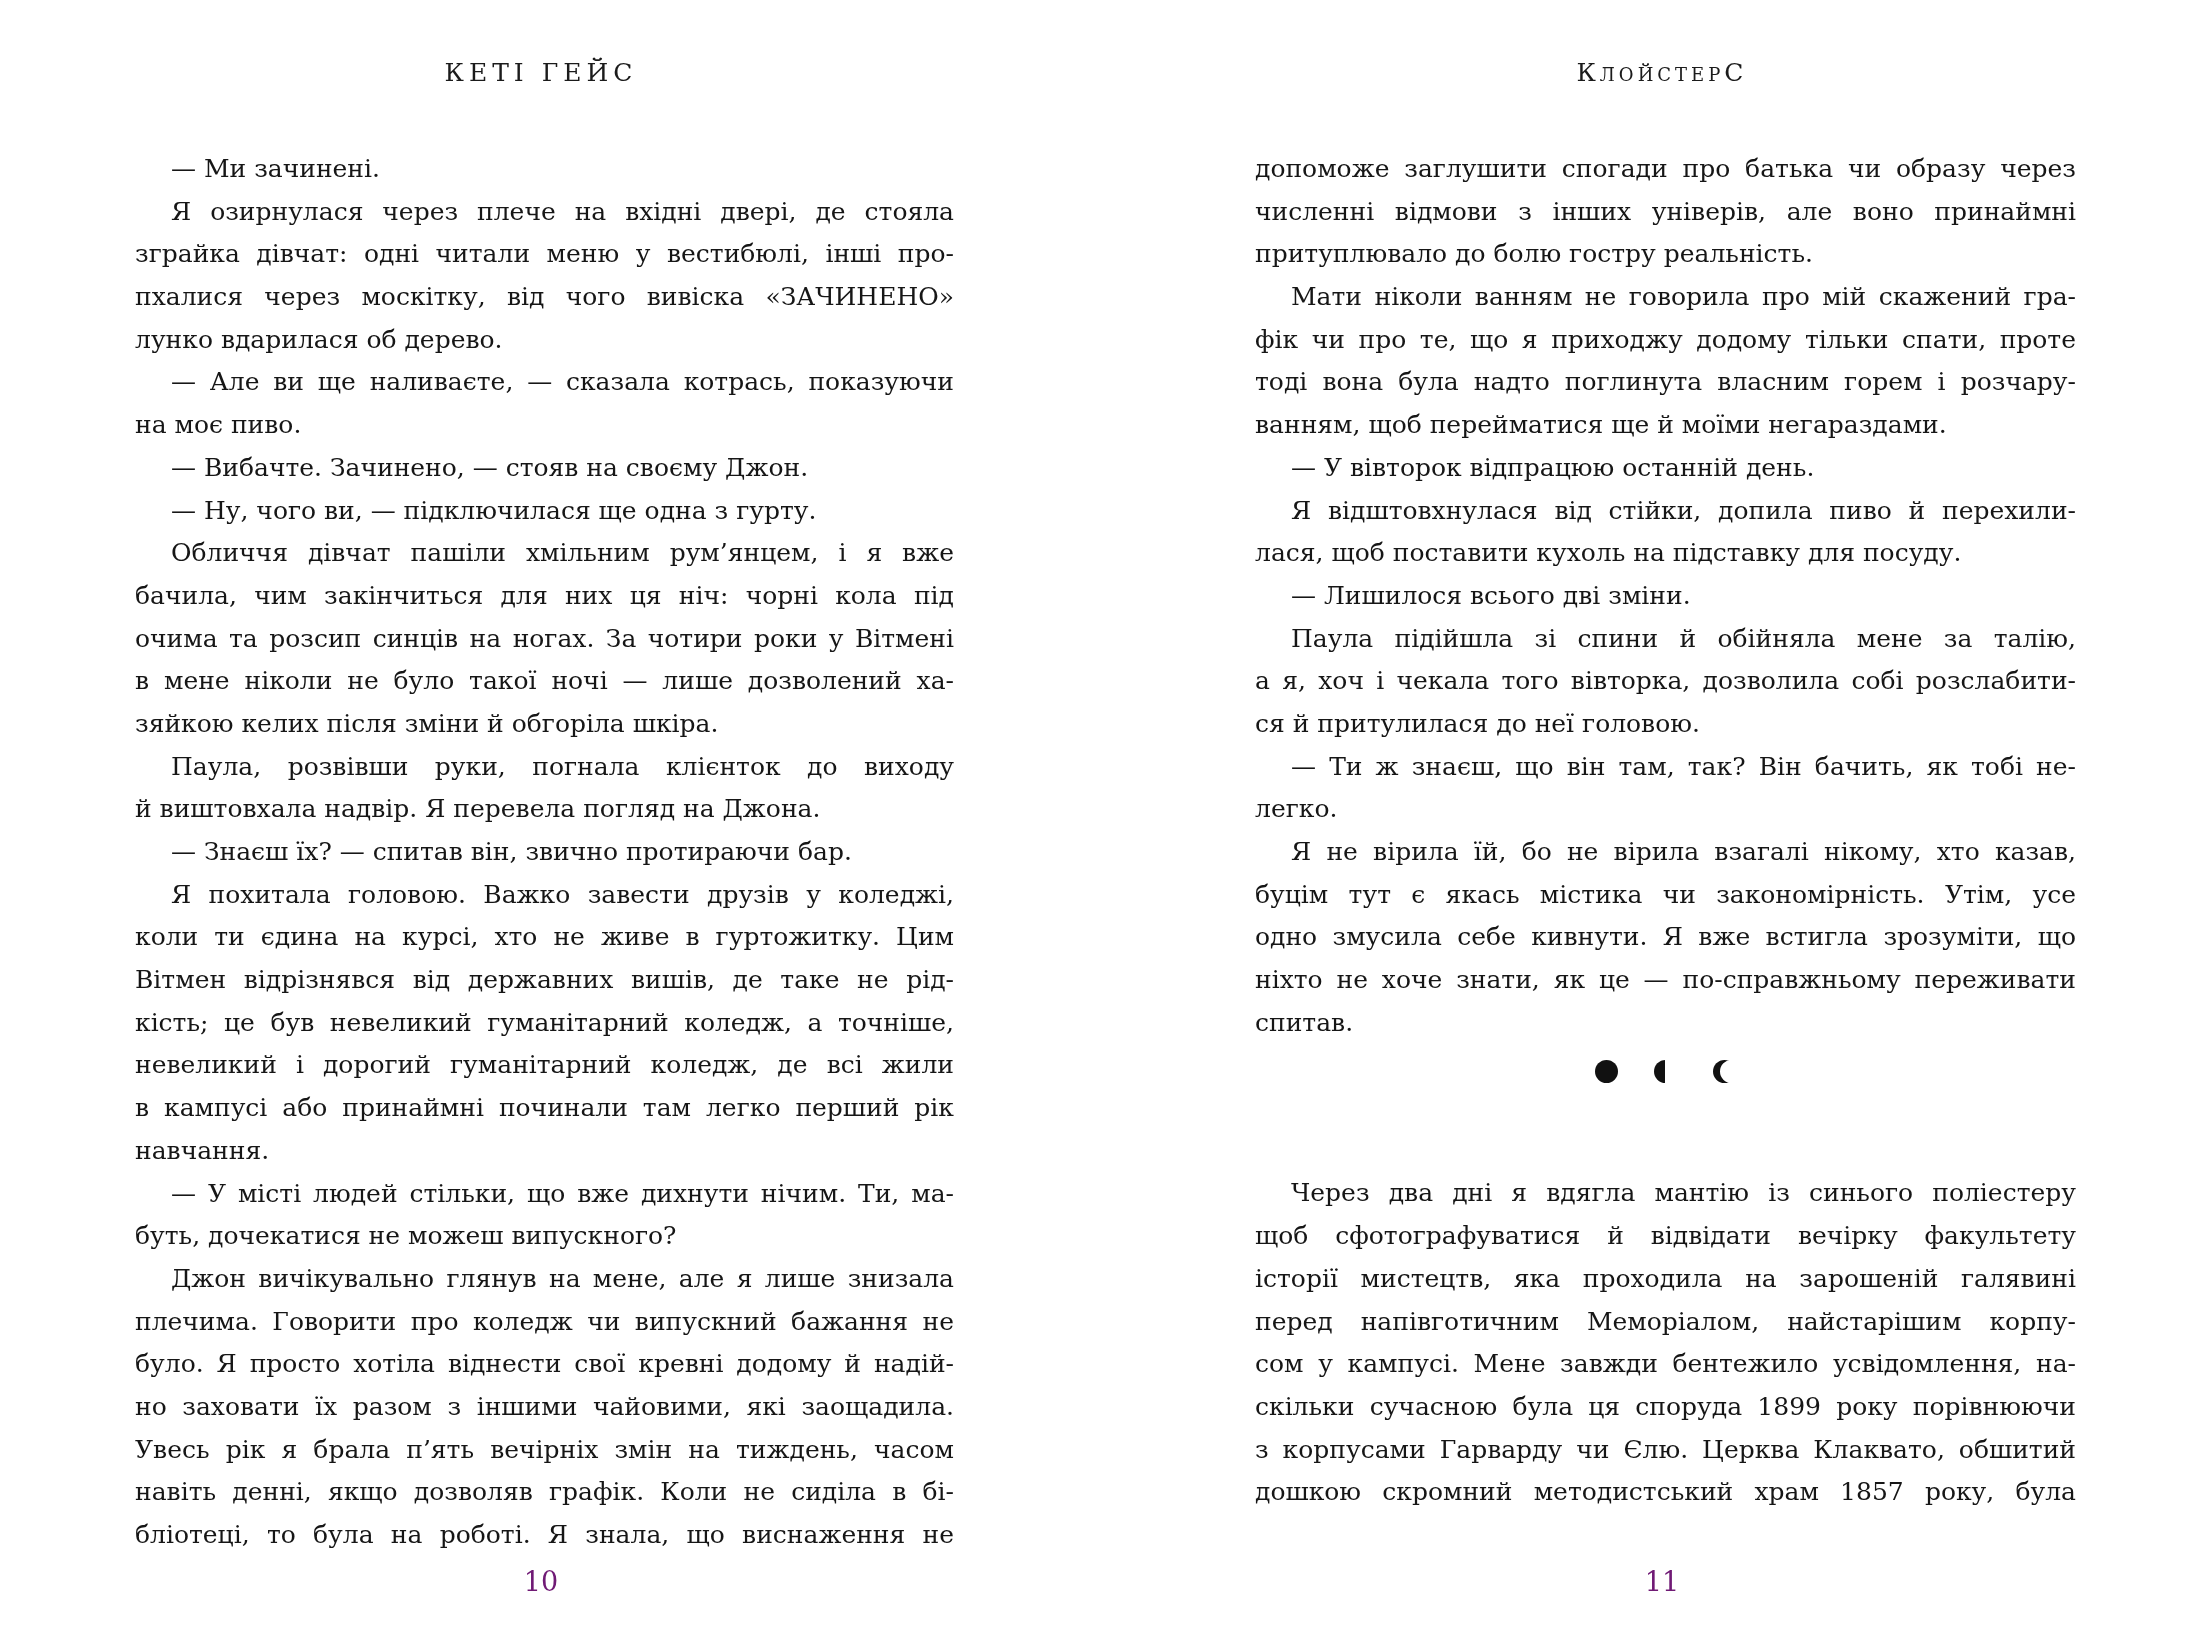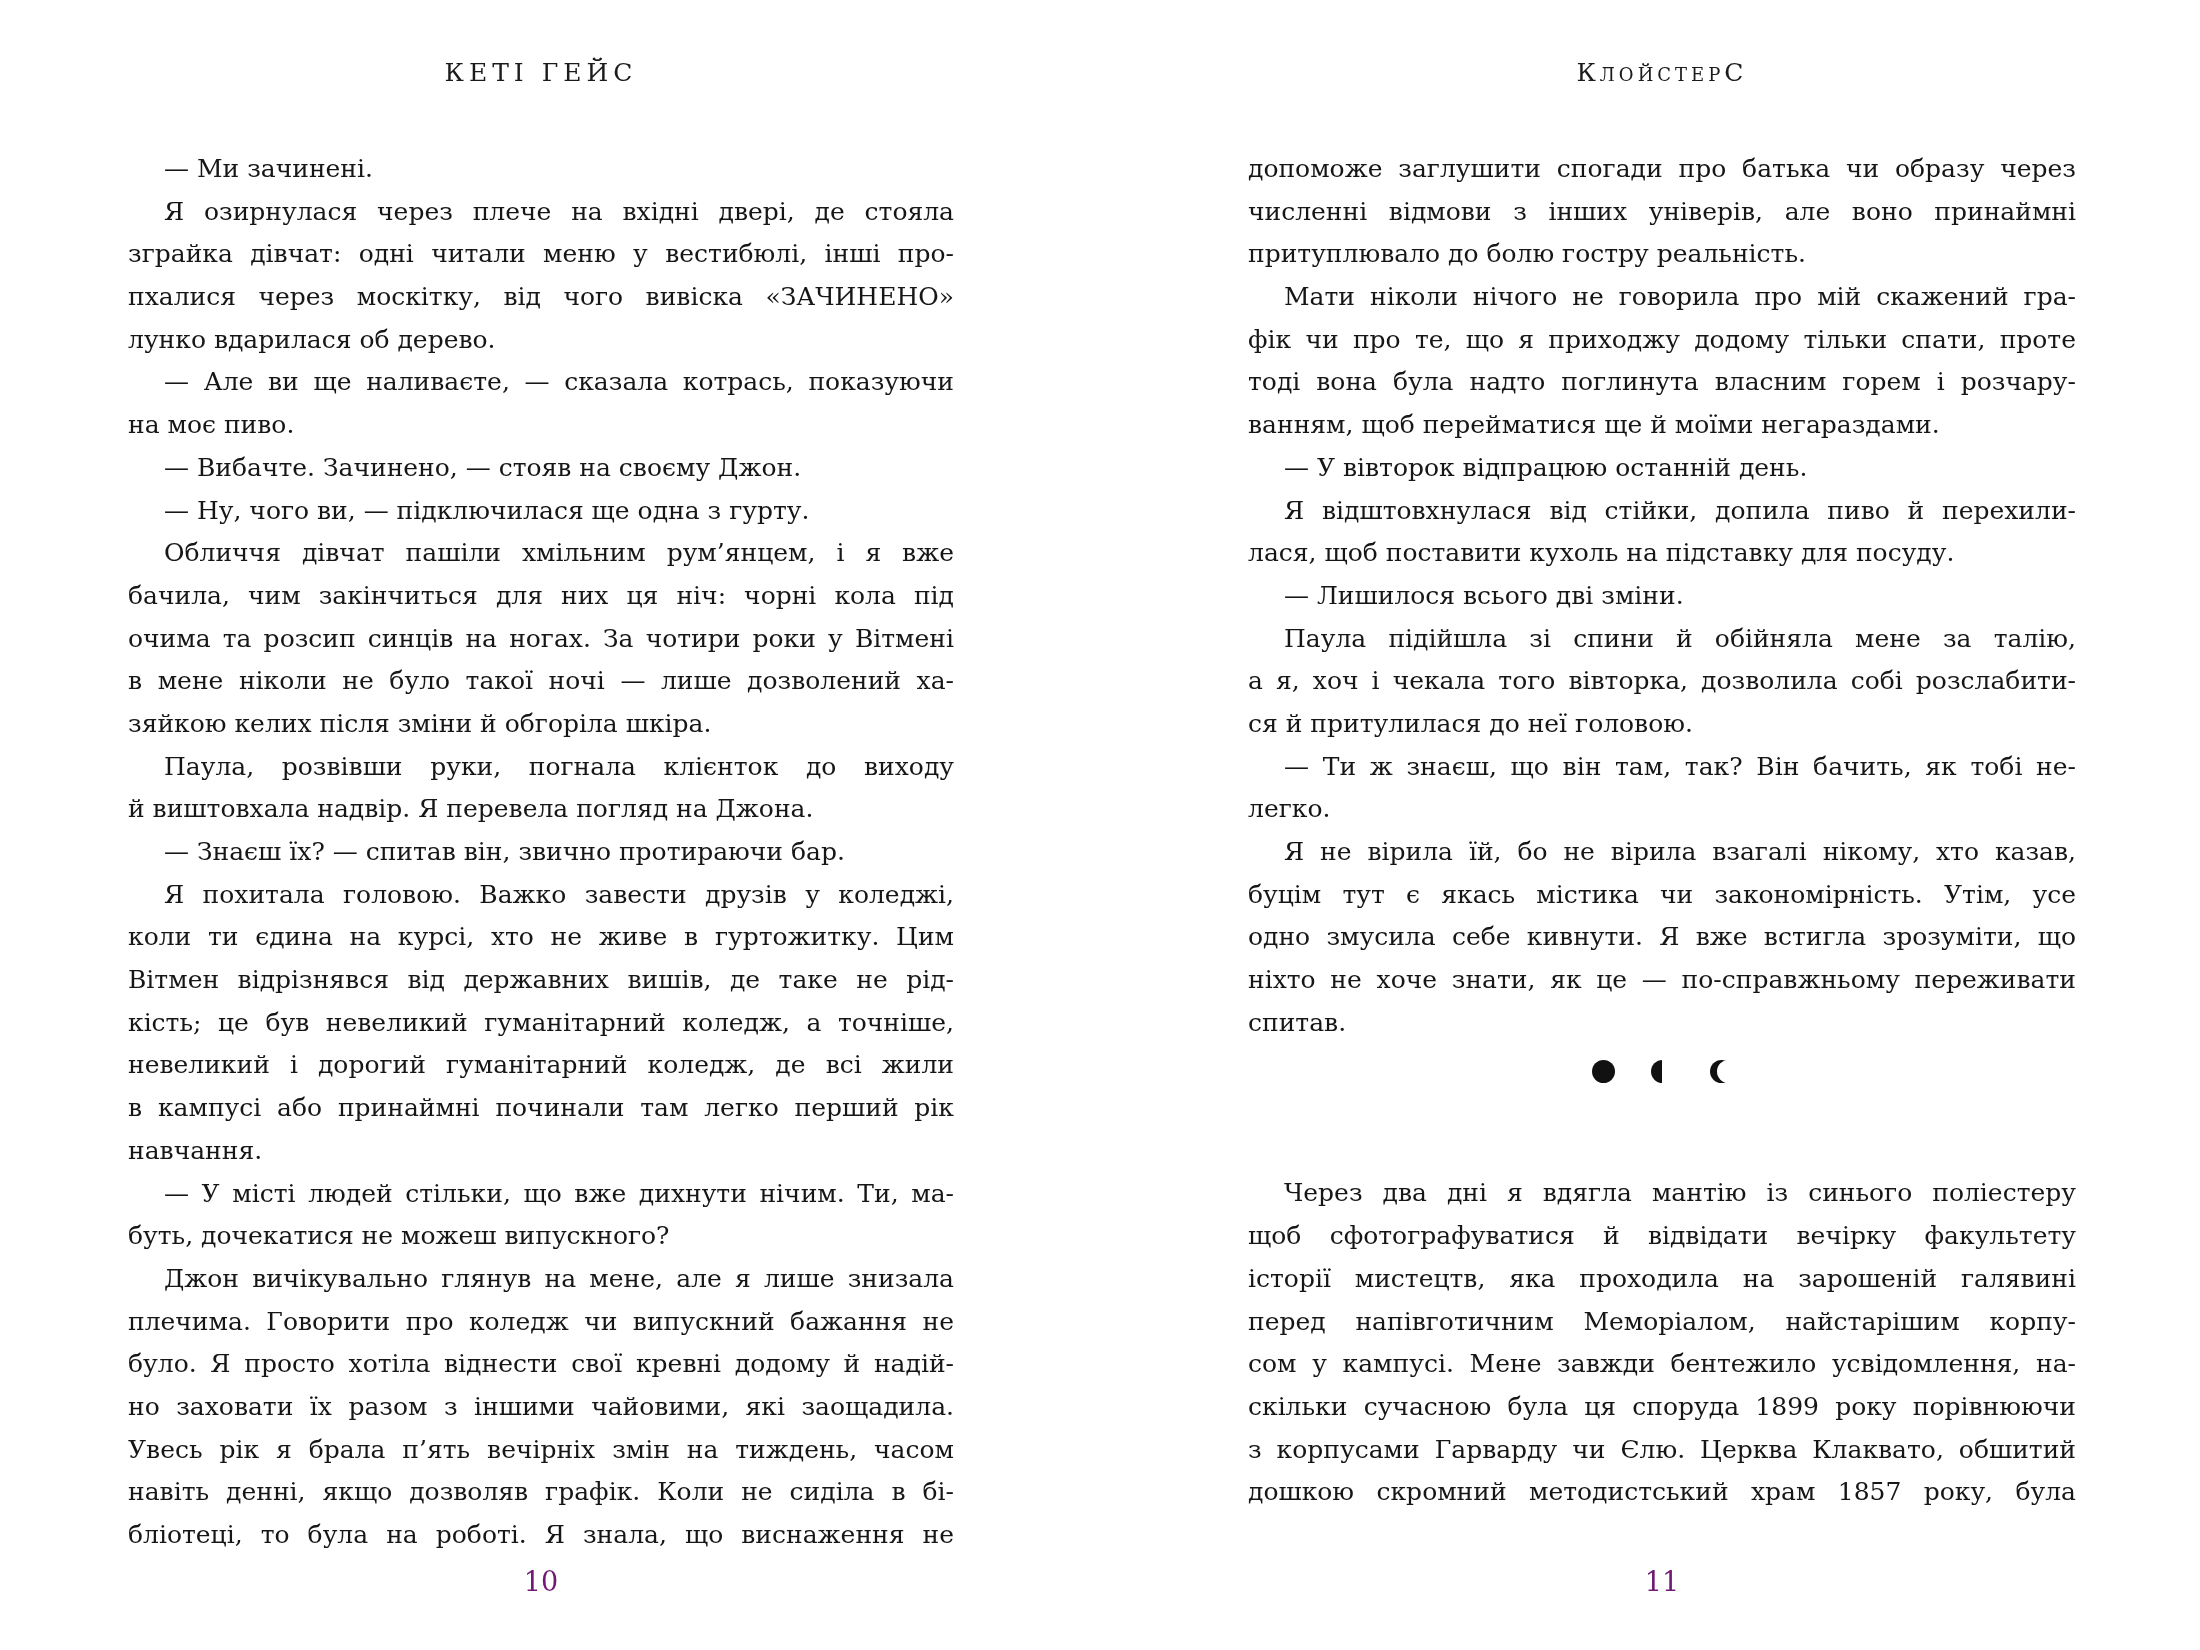--- a/index.html
+++ b/index.html
@@ -20,21 +20,21 @@
     font-size:25px;
     letter-spacing:5px;
     color:#1b1b1b;
     white-space:nowrap;
   }
   .running-header.smallcaps{
     font-variant-caps:small-caps;
     letter-spacing:4px;
   }
   .textblock{
-    position:absolute;top:148px;left:0;right:0;
+    position:absolute;top:148px;left:7px;right:0;
   }
   .ln{
     font-size:25px;
     line-height:42.7px;
     height:42.7px;
     text-align:left;
     white-space:normal;
     color:#161616;
   }
   .ln.j{
@@ -107,21 +107,21 @@
   <div class="page-number">10</div>
 </div>
 
 <div class="page" id="page-right">
   <div class="running-header smallcaps">КлойстерС</div>
   <div class="textblock">
     <div>
         <div class="ln j">допоможе заглушити спогади про батька чи образу через</div>
         <div class="ln j">численні відмови з інших універів, але воно принаймні</div>
         <div class="ln">притуплювало до болю гостру реальність.</div>
-        <div class="ln j in">Мати ніколи нічого не говорила про мій скажений гра-</div>
+        <div class="ln j in">Мати ніколи ванням не говорила про мій скажений гра-</div>
         <div class="ln j">фік чи про те, що я приходжу додому тільки спати, проте</div>
         <div class="ln j">тоді вона була надто поглинута власним горем і розчару-</div>
         <div class="ln">ванням, щоб перейматися ще й моїми негараздами.</div>
         <div class="ln in">— У вівторок відпрацюю останній день.</div>
         <div class="ln j in">Я відштовхнулася від стійки, допила пиво й перехили-</div>
         <div class="ln">лася, щоб поставити кухоль на підставку для посуду.</div>
         <div class="ln in">— Лишилося всього дві зміни.</div>
         <div class="ln j in">Паула підійшла зі спини й обійняла мене за талію,</div>
         <div class="ln j">а я, хоч і чекала того вівторка, дозволила собі розслабити-</div>
         <div class="ln">ся й притулилася до неї головою.</div>

